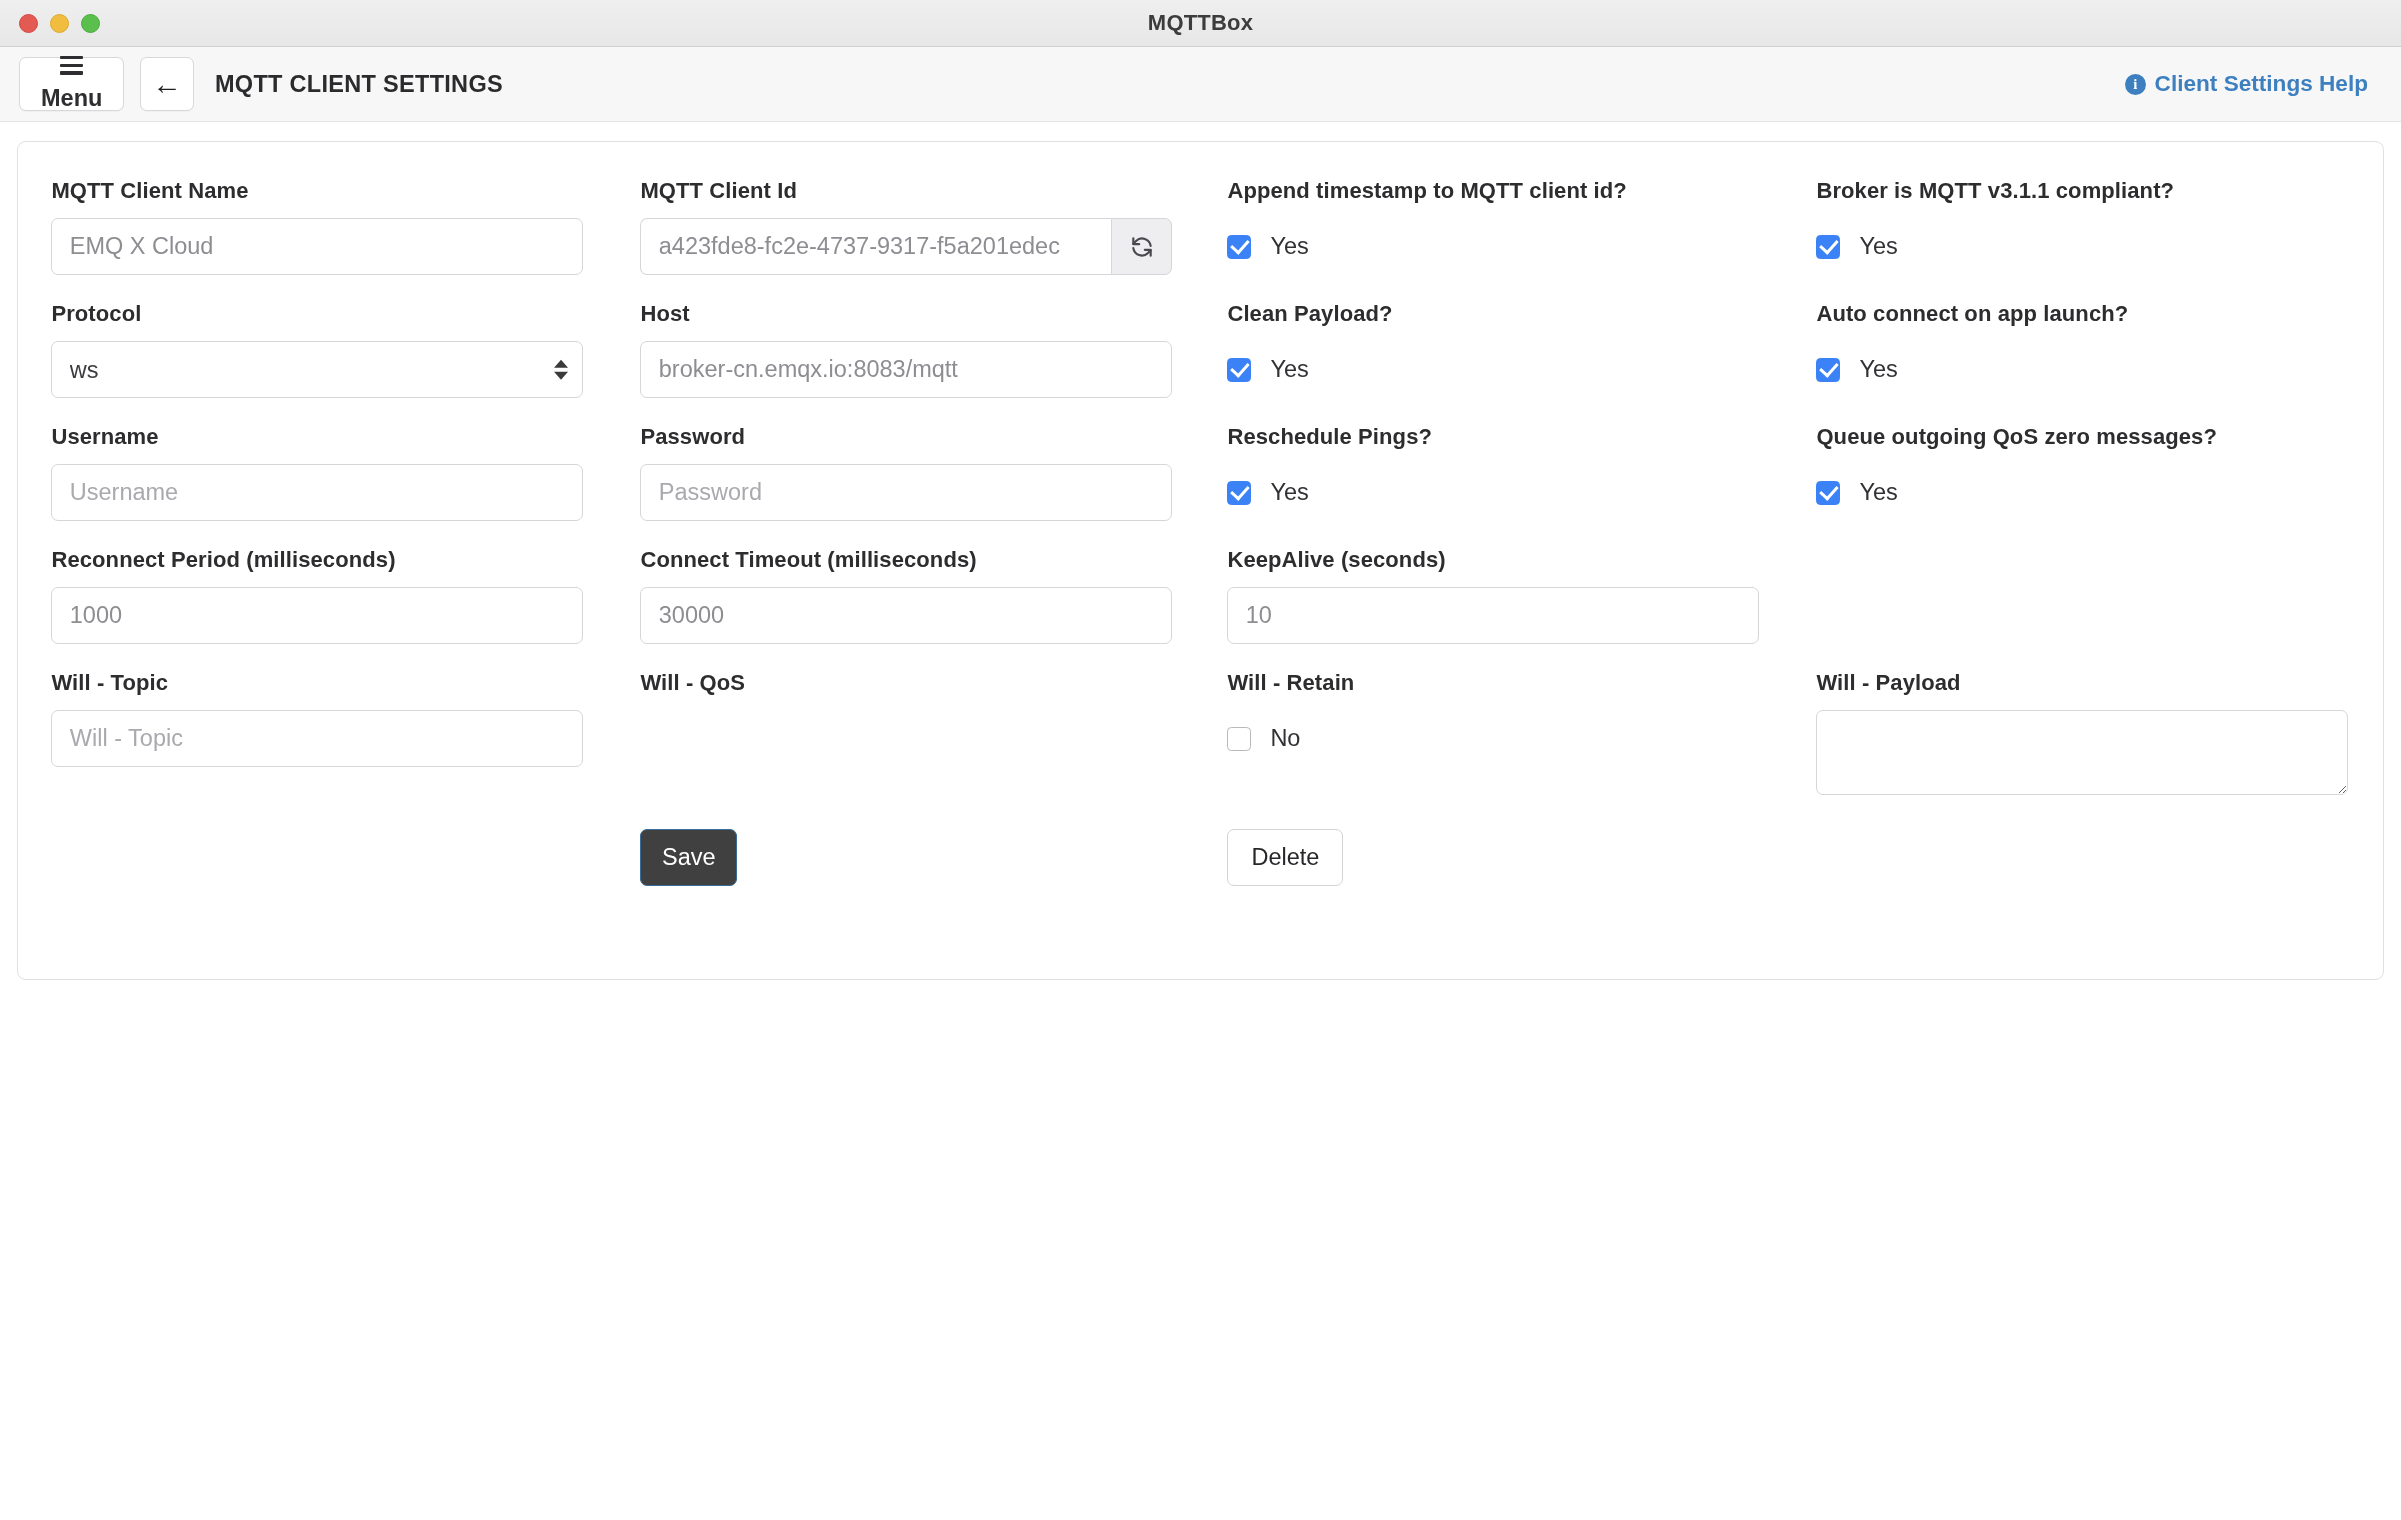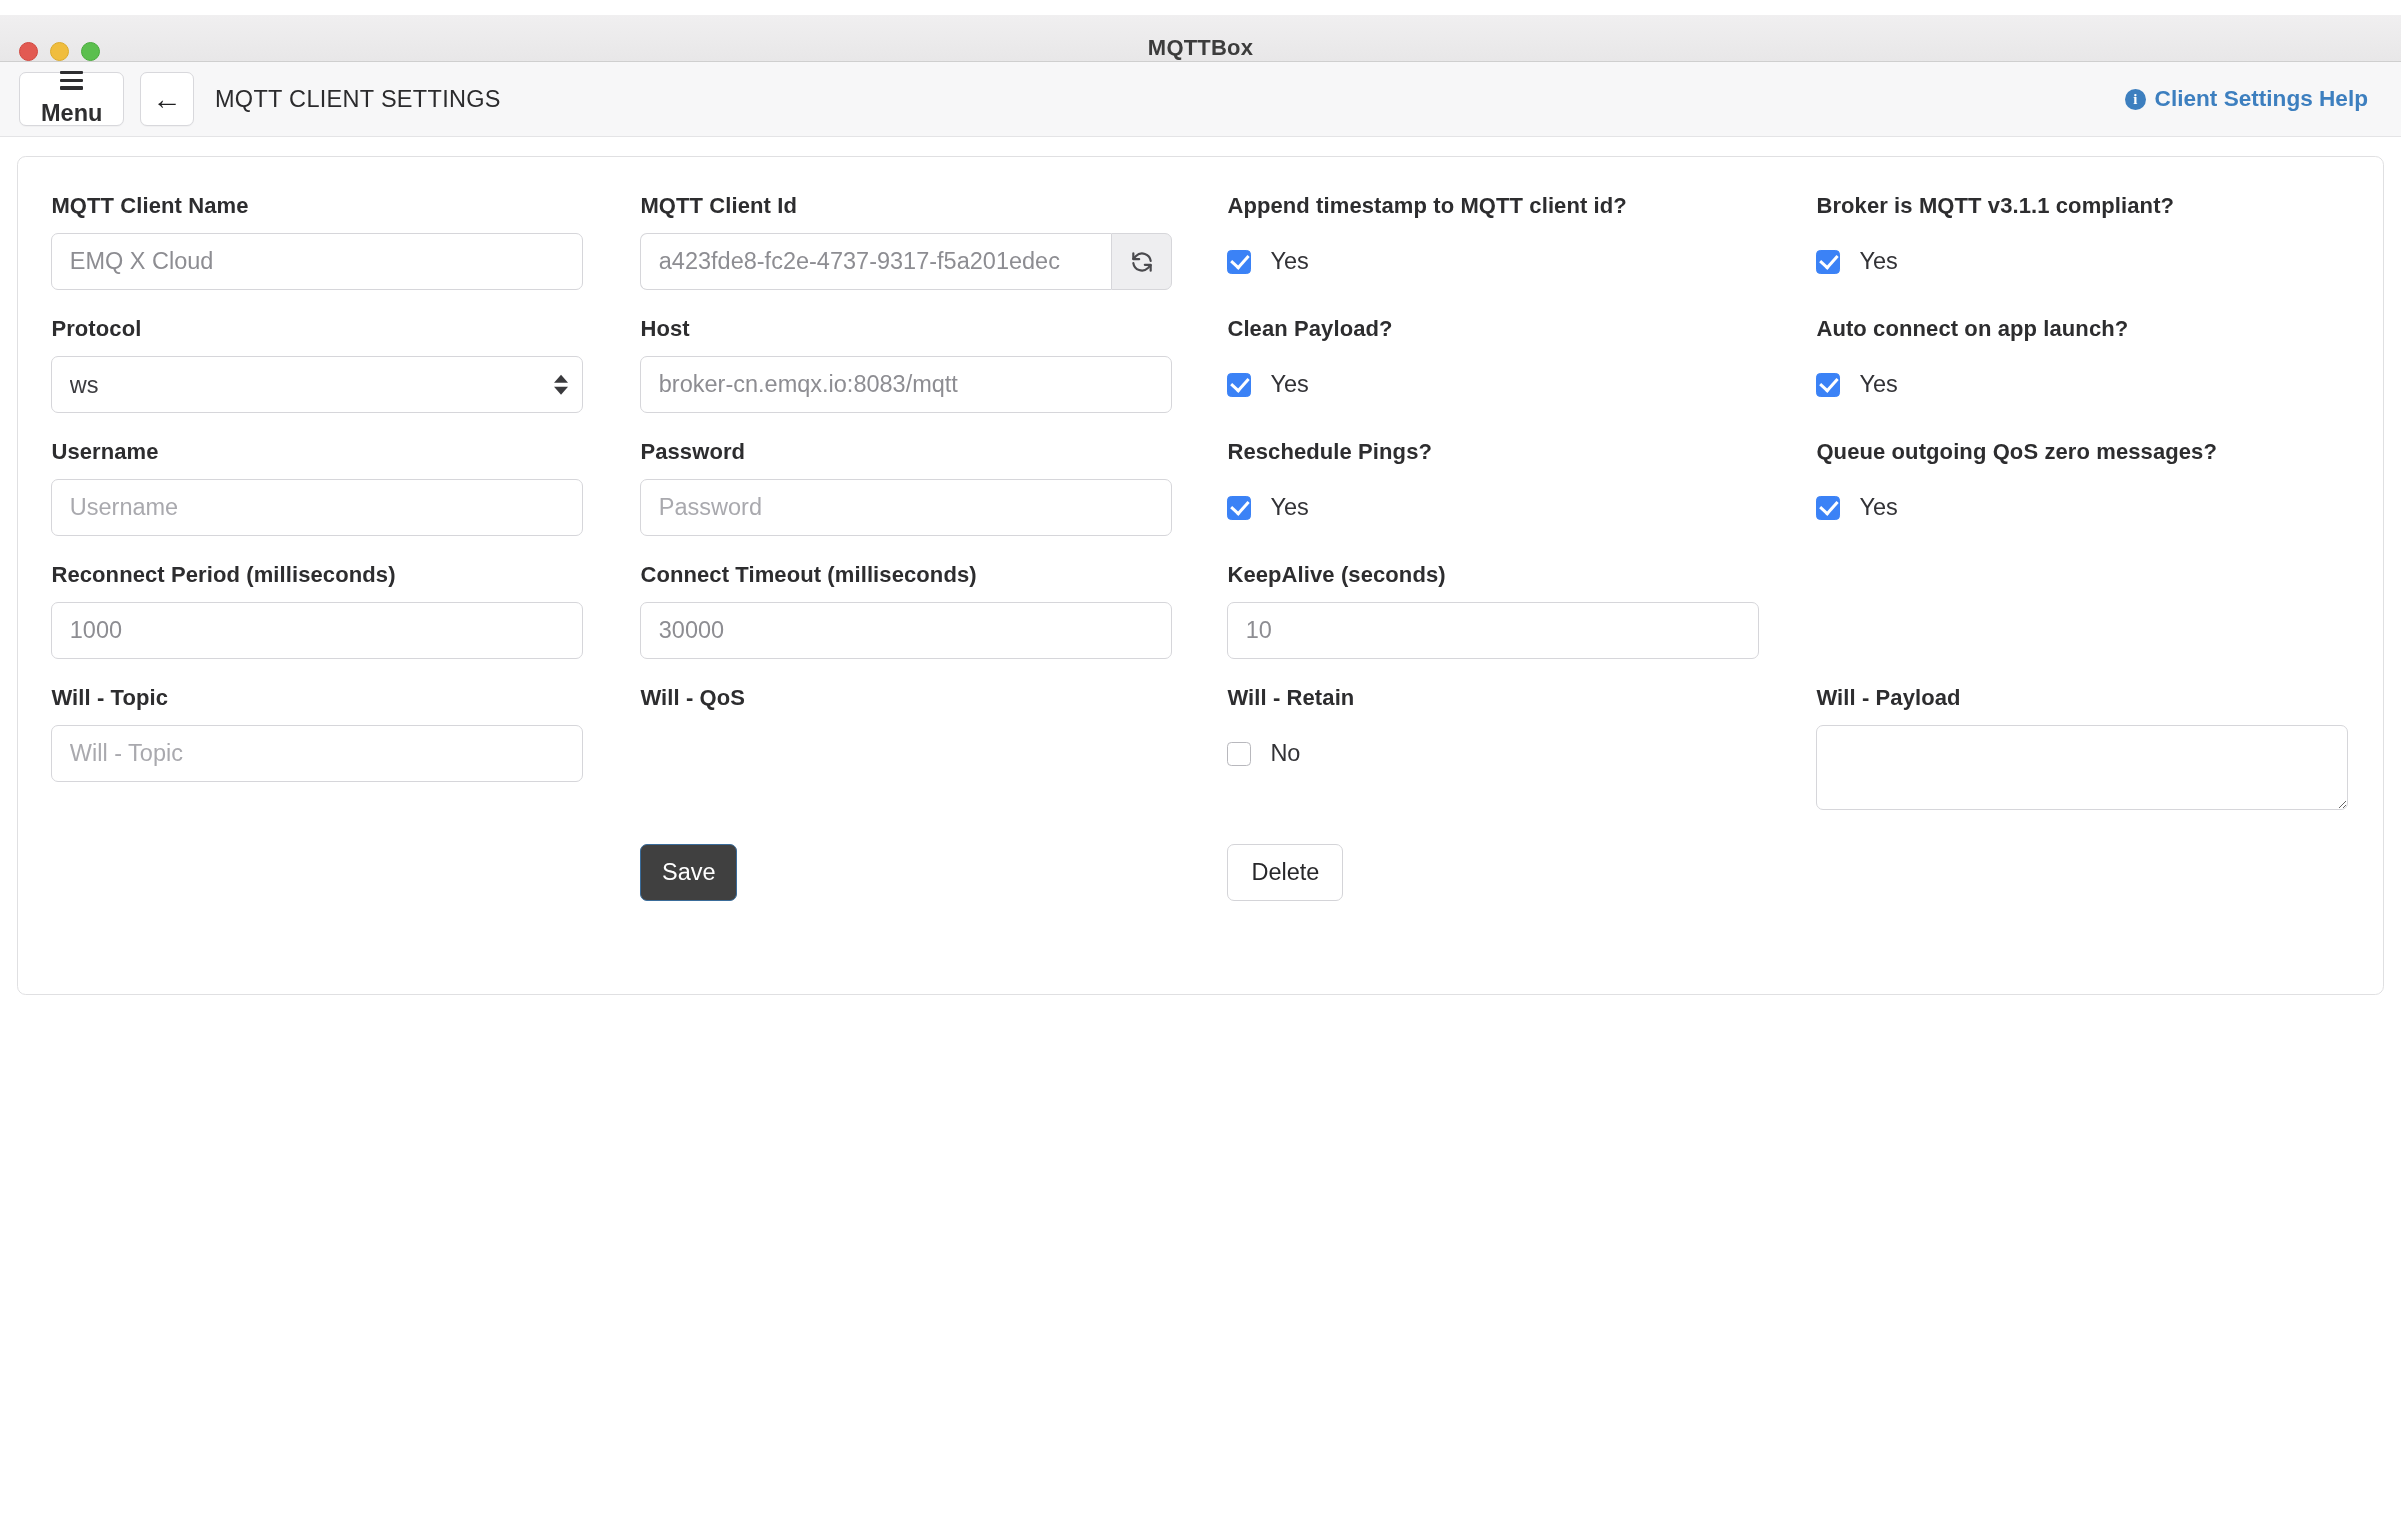--- a/index.html
+++ b/index.html
@@ -14,23 +14,22 @@
   .window {
     width: 2401px; height: 1520px;
     position: relative;
     background: #ffffff;
     display: flex; flex-direction: column;
   }
   .titlebar {
     height: 47px; flex: 0 0 47px;
     background: linear-gradient(to bottom, #f0eff0, #e8e7e8);
     border-bottom: 0.9px solid #cfcfcf;
-    display: flex; align-items: flex-end;
+    display: flex; align-items: center;
     position: relative;
-    margin-top: 15px;
   }
   .traffic {
     display: flex; align-items: center; gap: 12px;
     margin-left: 19px;
   }
   .light { width: 19px; height: 19px; border-radius: 50%; }
   .light.red    { background: #e25a52; border: 0.9px solid #d14840; }
   .light.yellow { background: #f0bd3e; border: 0.9px solid #dcab2c; }
   .light.green  { background: #5bbf4e; border: 0.9px solid #4aab3d; }
   .window-title {
@@ -57,21 +56,21 @@
     cursor: pointer;
     box-shadow: 0 0.9px 0.9px rgba(0,0,0,0.03);
   }
   .btn-menu { padding: 0 21px; gap: 10.4px; font-size: 23.5px; font-weight: 700; color: #2e2e30; flex-direction: column; }
   .btn-back { width: 54px; margin-left: 15.6px; }
   .hamburger { display: inline-flex; flex-direction: column; gap: 4.3px; }
   .hamburger span { display: block; width: 22.6px; height: 3.5px; background: #2e2e30; border-radius: 0.9px; }
   .arrow-left { font-size: 29.5px; line-height: 1; color: #1f1f21; font-weight: 700; }
   .page-title {
     margin-left: 21px;
-    font-size: 23.5px; font-weight: 400; color: #2b2b2d;
+    font-size: 23.5px; font-weight: 700; color: #2b2b2d;
     letter-spacing: 0.3px;
   }
   .help-link {
     position: absolute; right: 33px; top: 50%; transform: translateY(-50%);
     display: inline-flex; align-items: center; gap: 8.7px;
     color: #3d7fbf; font-size: 22.6px; font-weight: 700;
     text-decoration: none; cursor: pointer;
   }
   .info-badge {
     width: 21px; height: 21px; border-radius: 50%;

